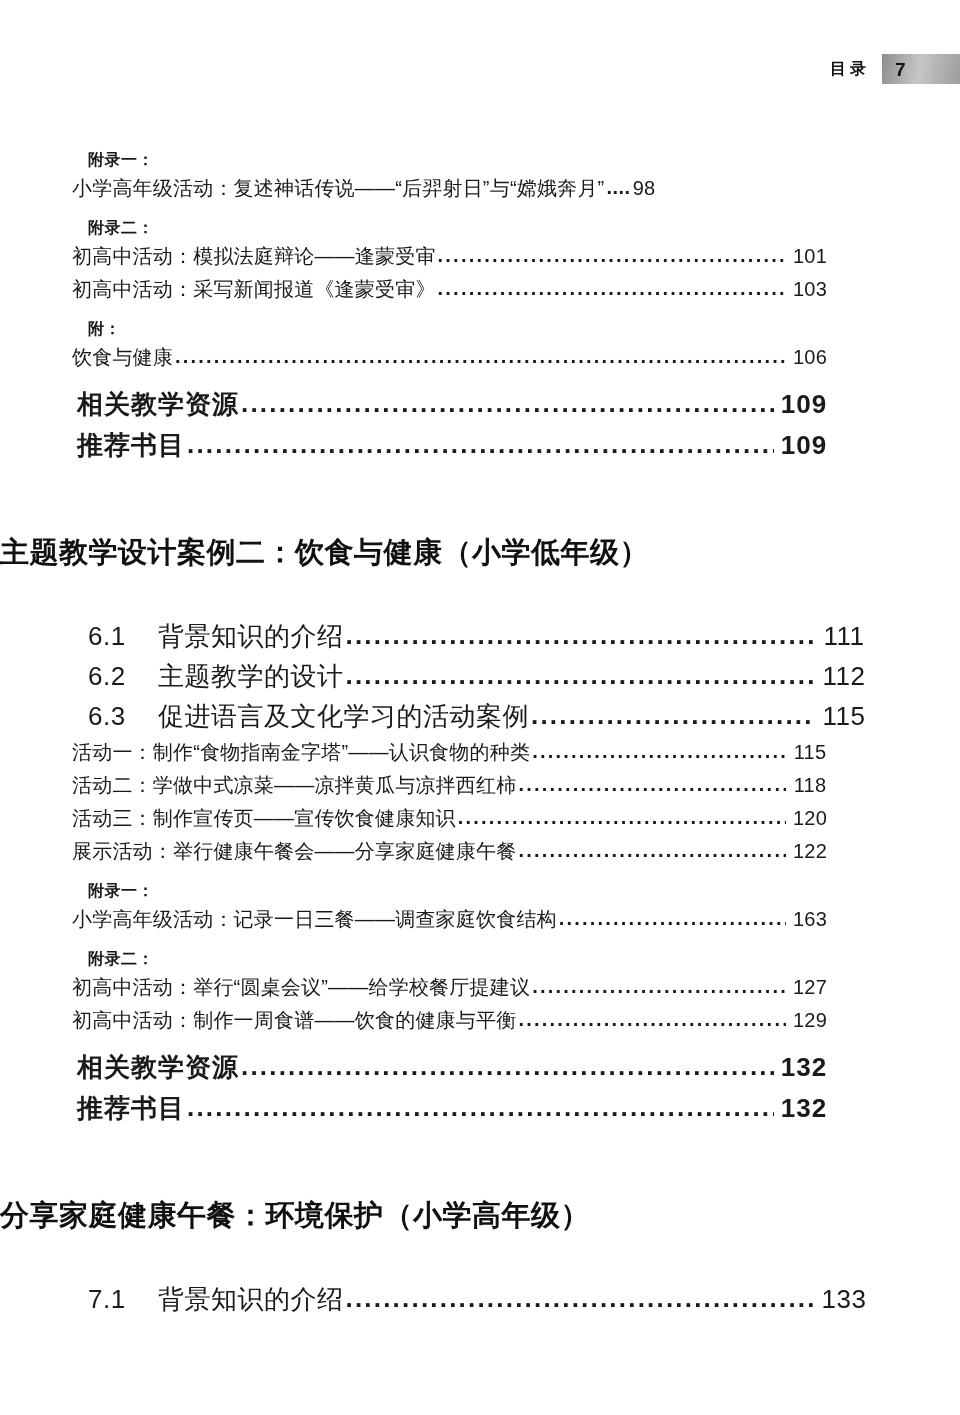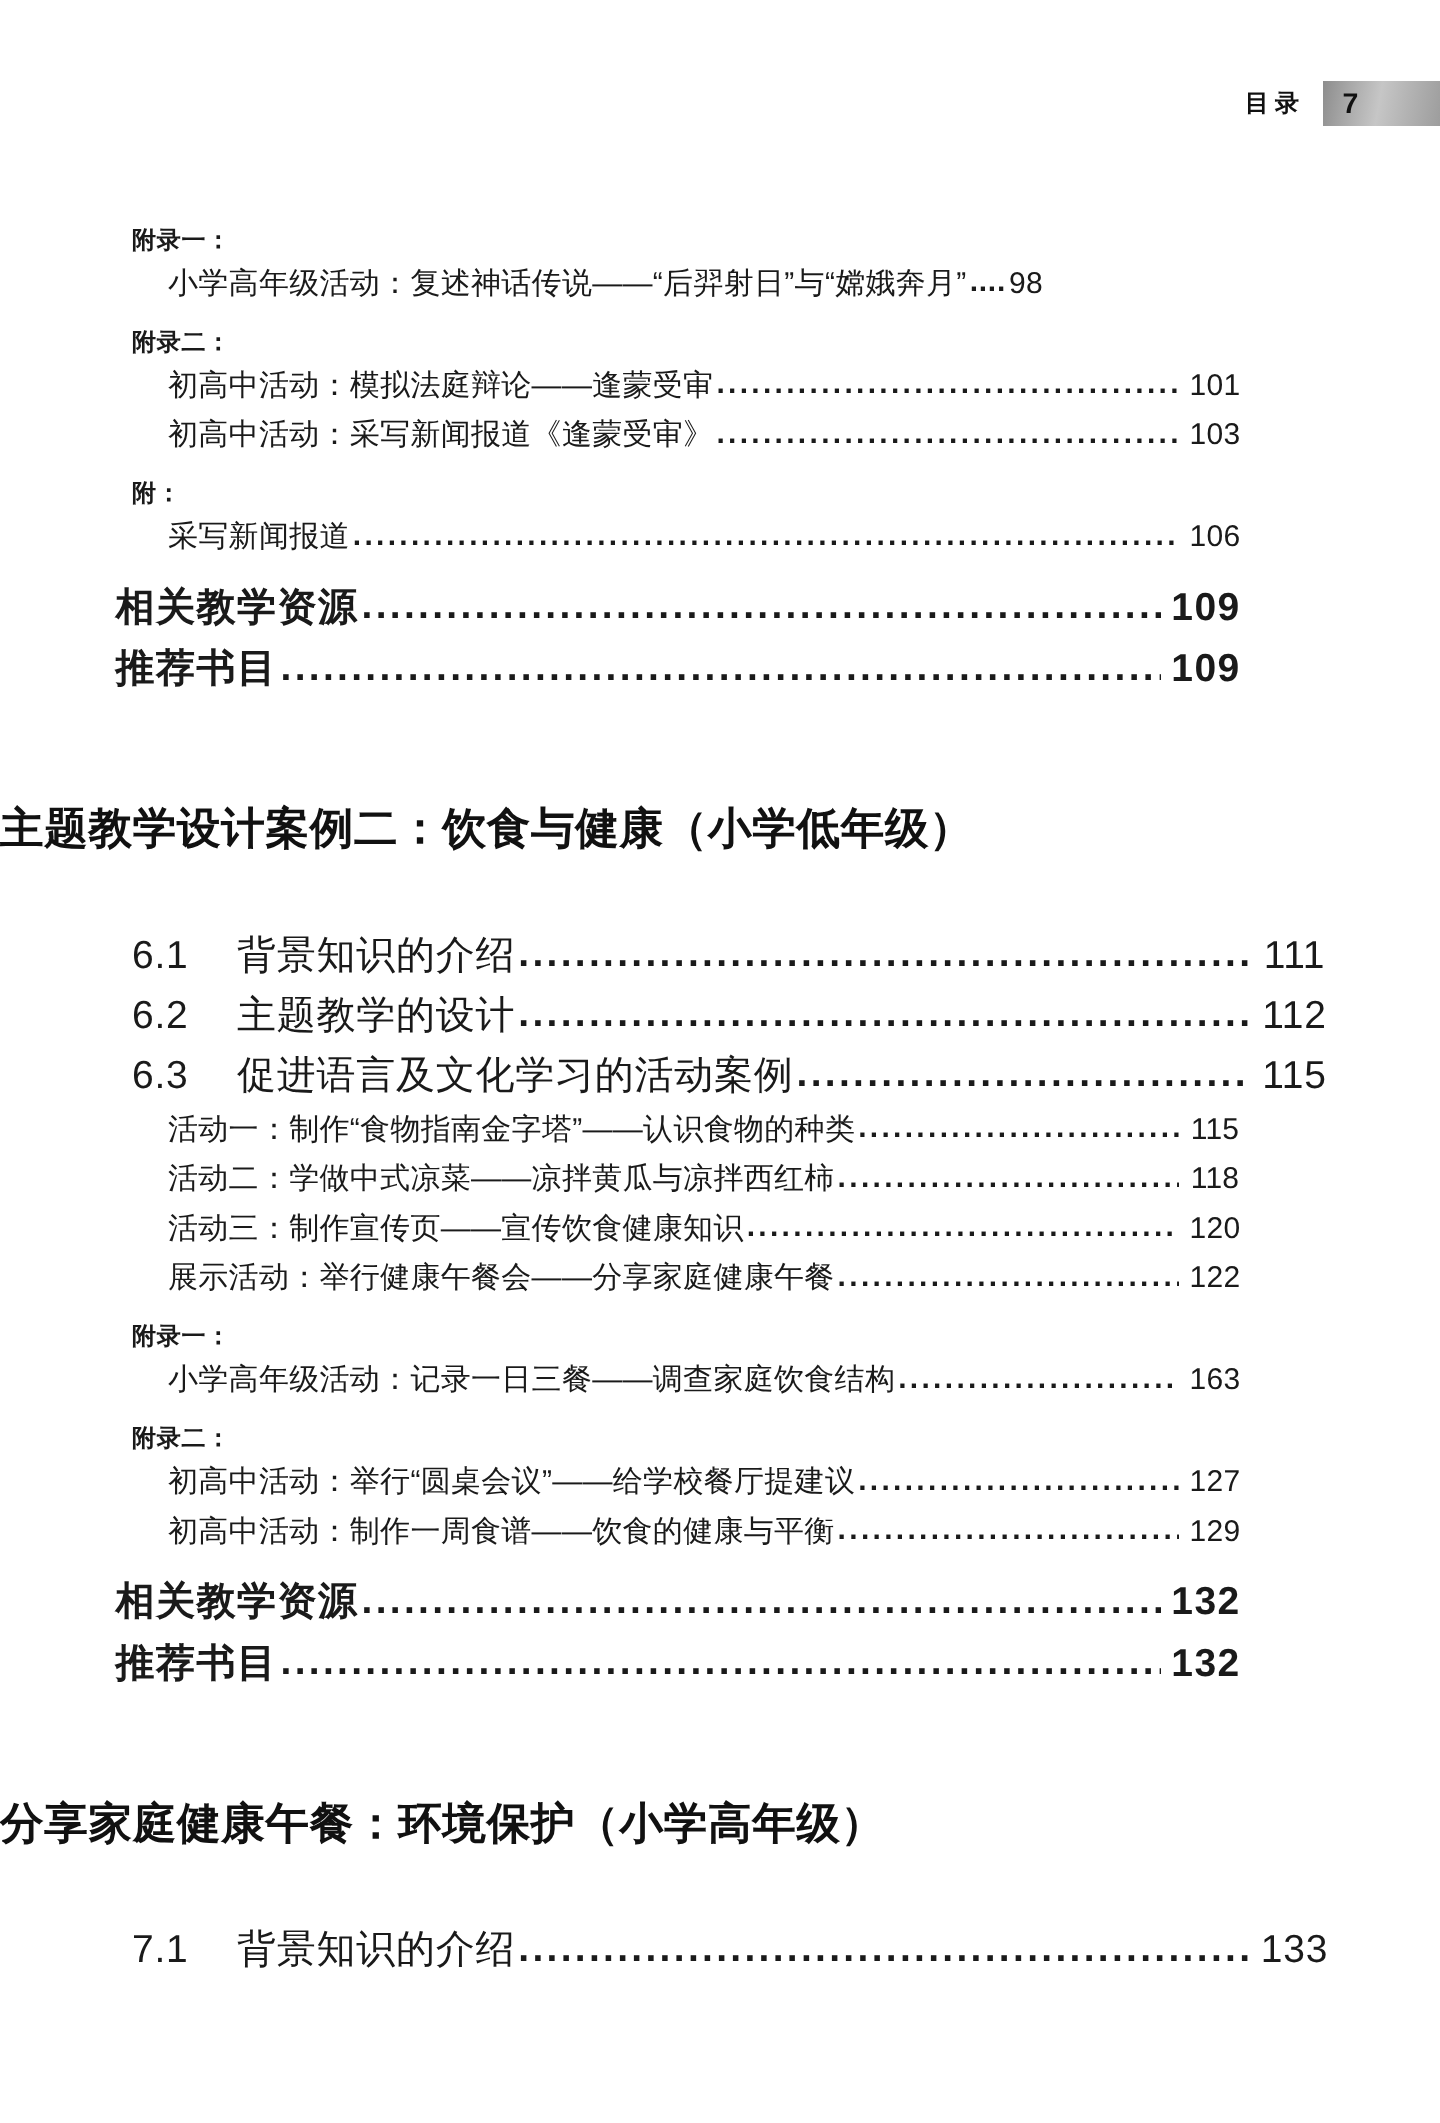--- a/index.html
+++ b/index.html
@@ -97,21 +97,21 @@
     padding-right: 120px;
     font-size: 16px;
     font-weight: bold;
     letter-spacing: 0.5px;
     margin-bottom: 4px;
   }
   .row-group .label { font-weight: bold; }
 
   
   .row-sub {
-    padding-left: 112px;
+    padding-left: 72px;
     padding-right: 128px;
     font-size: 20px;
     letter-spacing: 0.2px;
     margin-bottom: 6px;
   }
   .row-sub .pageno { min-width: 44px; }
 
   
   .row-sub.tight .leader { flex: 0 0 auto; min-width: 0; letter-spacing: 0.5px; }
   .row-sub.tight .leader::before { content: "...."; }
@@ -124,21 +124,21 @@
     font-size: 26px;
     font-weight: bold;
     letter-spacing: 1px;
     margin-bottom: 6px;
   }
   .row-top .pageno { min-width: 56px; }
 
   
   .row-num {
     padding-left: 88px;
-    padding-right: 69px;
+    padding-right: 88px;
     font-size: 26px;
     letter-spacing: 0.5px;
     margin-bottom: 5px;
   }
   .row-num .num {
     flex: 0 0 auto;
     width: 70px;
     white-space: nowrap;
   }
   .row-num .pageno { min-width: 56px; }
@@ -196,21 +196,21 @@
     <span class="pageno">103</span>
   </div>
 
   <div class="sp-sm"></div>
 
   <div class="row row-group">
     <span class="label">附：</span>
   </div>
 
   <div class="row row-sub">
-    <span class="label">采写新闻报道</span>
+    <span class="label">饮食与健康</span>
     <span class="leader"></span>
     <span class="pageno">106</span>
   </div>
 
   <div class="sp-sm"></div>
 
   <div class="row row-top">
     <span class="label">相关教学资源</span>
     <span class="leader"></span>
     <span class="pageno">109</span>

